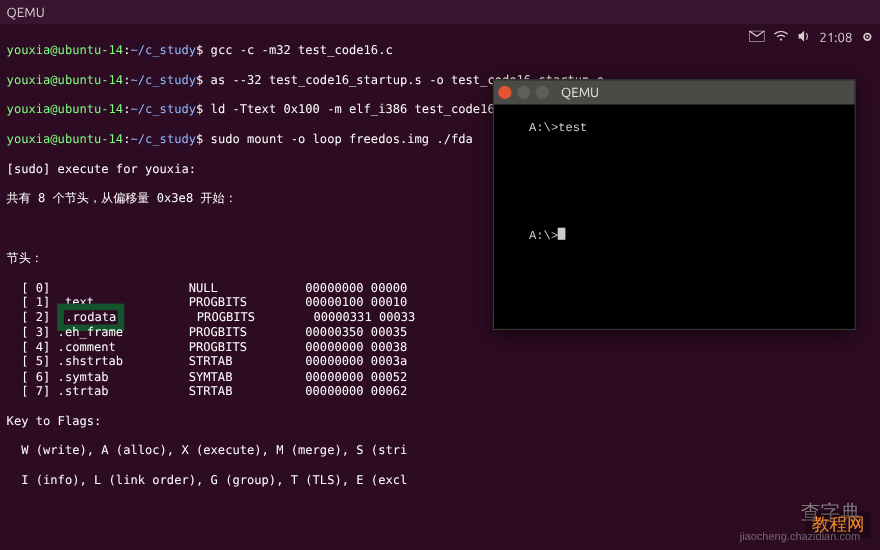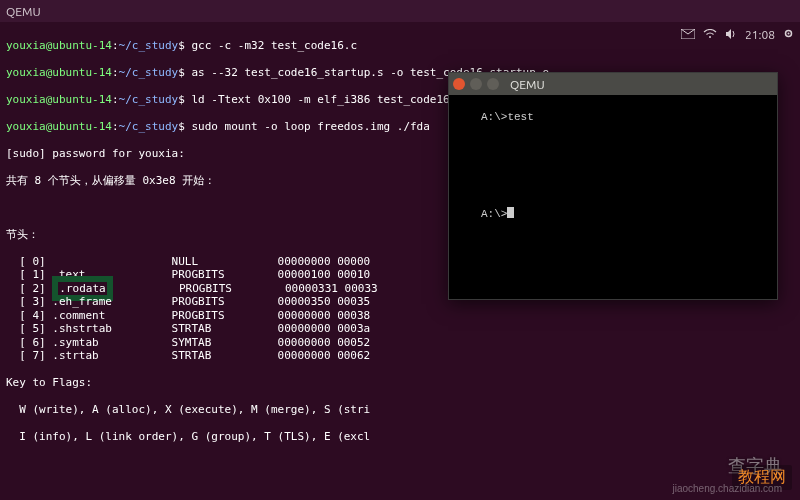--- a/index.html
+++ b/index.html
@@ -110,21 +110,21 @@
           <circle cx="5.5" cy="5.5" r="1" fill="#d8cfd4"></circle>
         </svg></span>
   </div>
 </div>
 
 <div class="terminal">
 <div><span class="prompt-user">youxia@ubuntu-14</span><span>:</span><span class="prompt-path">~/c_study</span><span>$ </span><span>gcc -c -m32 test_code16.c</span></div>
 <div><span class="prompt-user">youxia@ubuntu-14</span><span>:</span><span class="prompt-path">~/c_study</span><span>$ </span><span>as --32 test_code16_startup.s -o test_code16_startup.o</span></div>
 <div><span class="prompt-user">youxia@ubuntu-14</span><span>:</span><span class="prompt-path">~/c_study</span><span>$ </span><span>ld -Ttext 0x100 -m elf_i386 test_code16_startup.o test_code16.o -o test.elf</span></div>
 <div><span class="prompt-user">youxia@ubuntu-14</span><span>:</span><span class="prompt-path">~/c_study</span><span>$ </span><span>sudo mount -o loop freedos.img ./fda</span></div>
-<div>[sudo] password for youxia:</div>
+<div>[sudo] execute for youxia:</div>
 <div>共有 8 个节头，从偏移量 0x3e8 开始：</div>
 <div>&nbsp;</div>
 <div>节头：</div>
 <div id="sections"><div>  [ 0]                   NULL            00000000 00000</div><div>  [ 1] .text             PROGBITS        00000100 00010</div><div>  [ 2] <span class="hl">.rodata</span>          PROGBITS        00000331 00033</div><div>  [ 3] .eh_frame         PROGBITS        00000350 00035</div><div>  [ 4] .comment          PROGBITS        00000000 00038</div><div>  [ 5] .shstrtab         STRTAB          00000000 0003a</div><div>  [ 6] .symtab           SYMTAB          00000000 00052</div><div>  [ 7] .strtab           STRTAB          00000000 00062</div></div>
 <div>Key to Flags:</div>
 <div>  W (write), A (alloc), X (execute), M (merge), S (stri</div>
 <div>  I (info), L (link order), G (group), T (TLS), E (excl</div>
 
 
 

